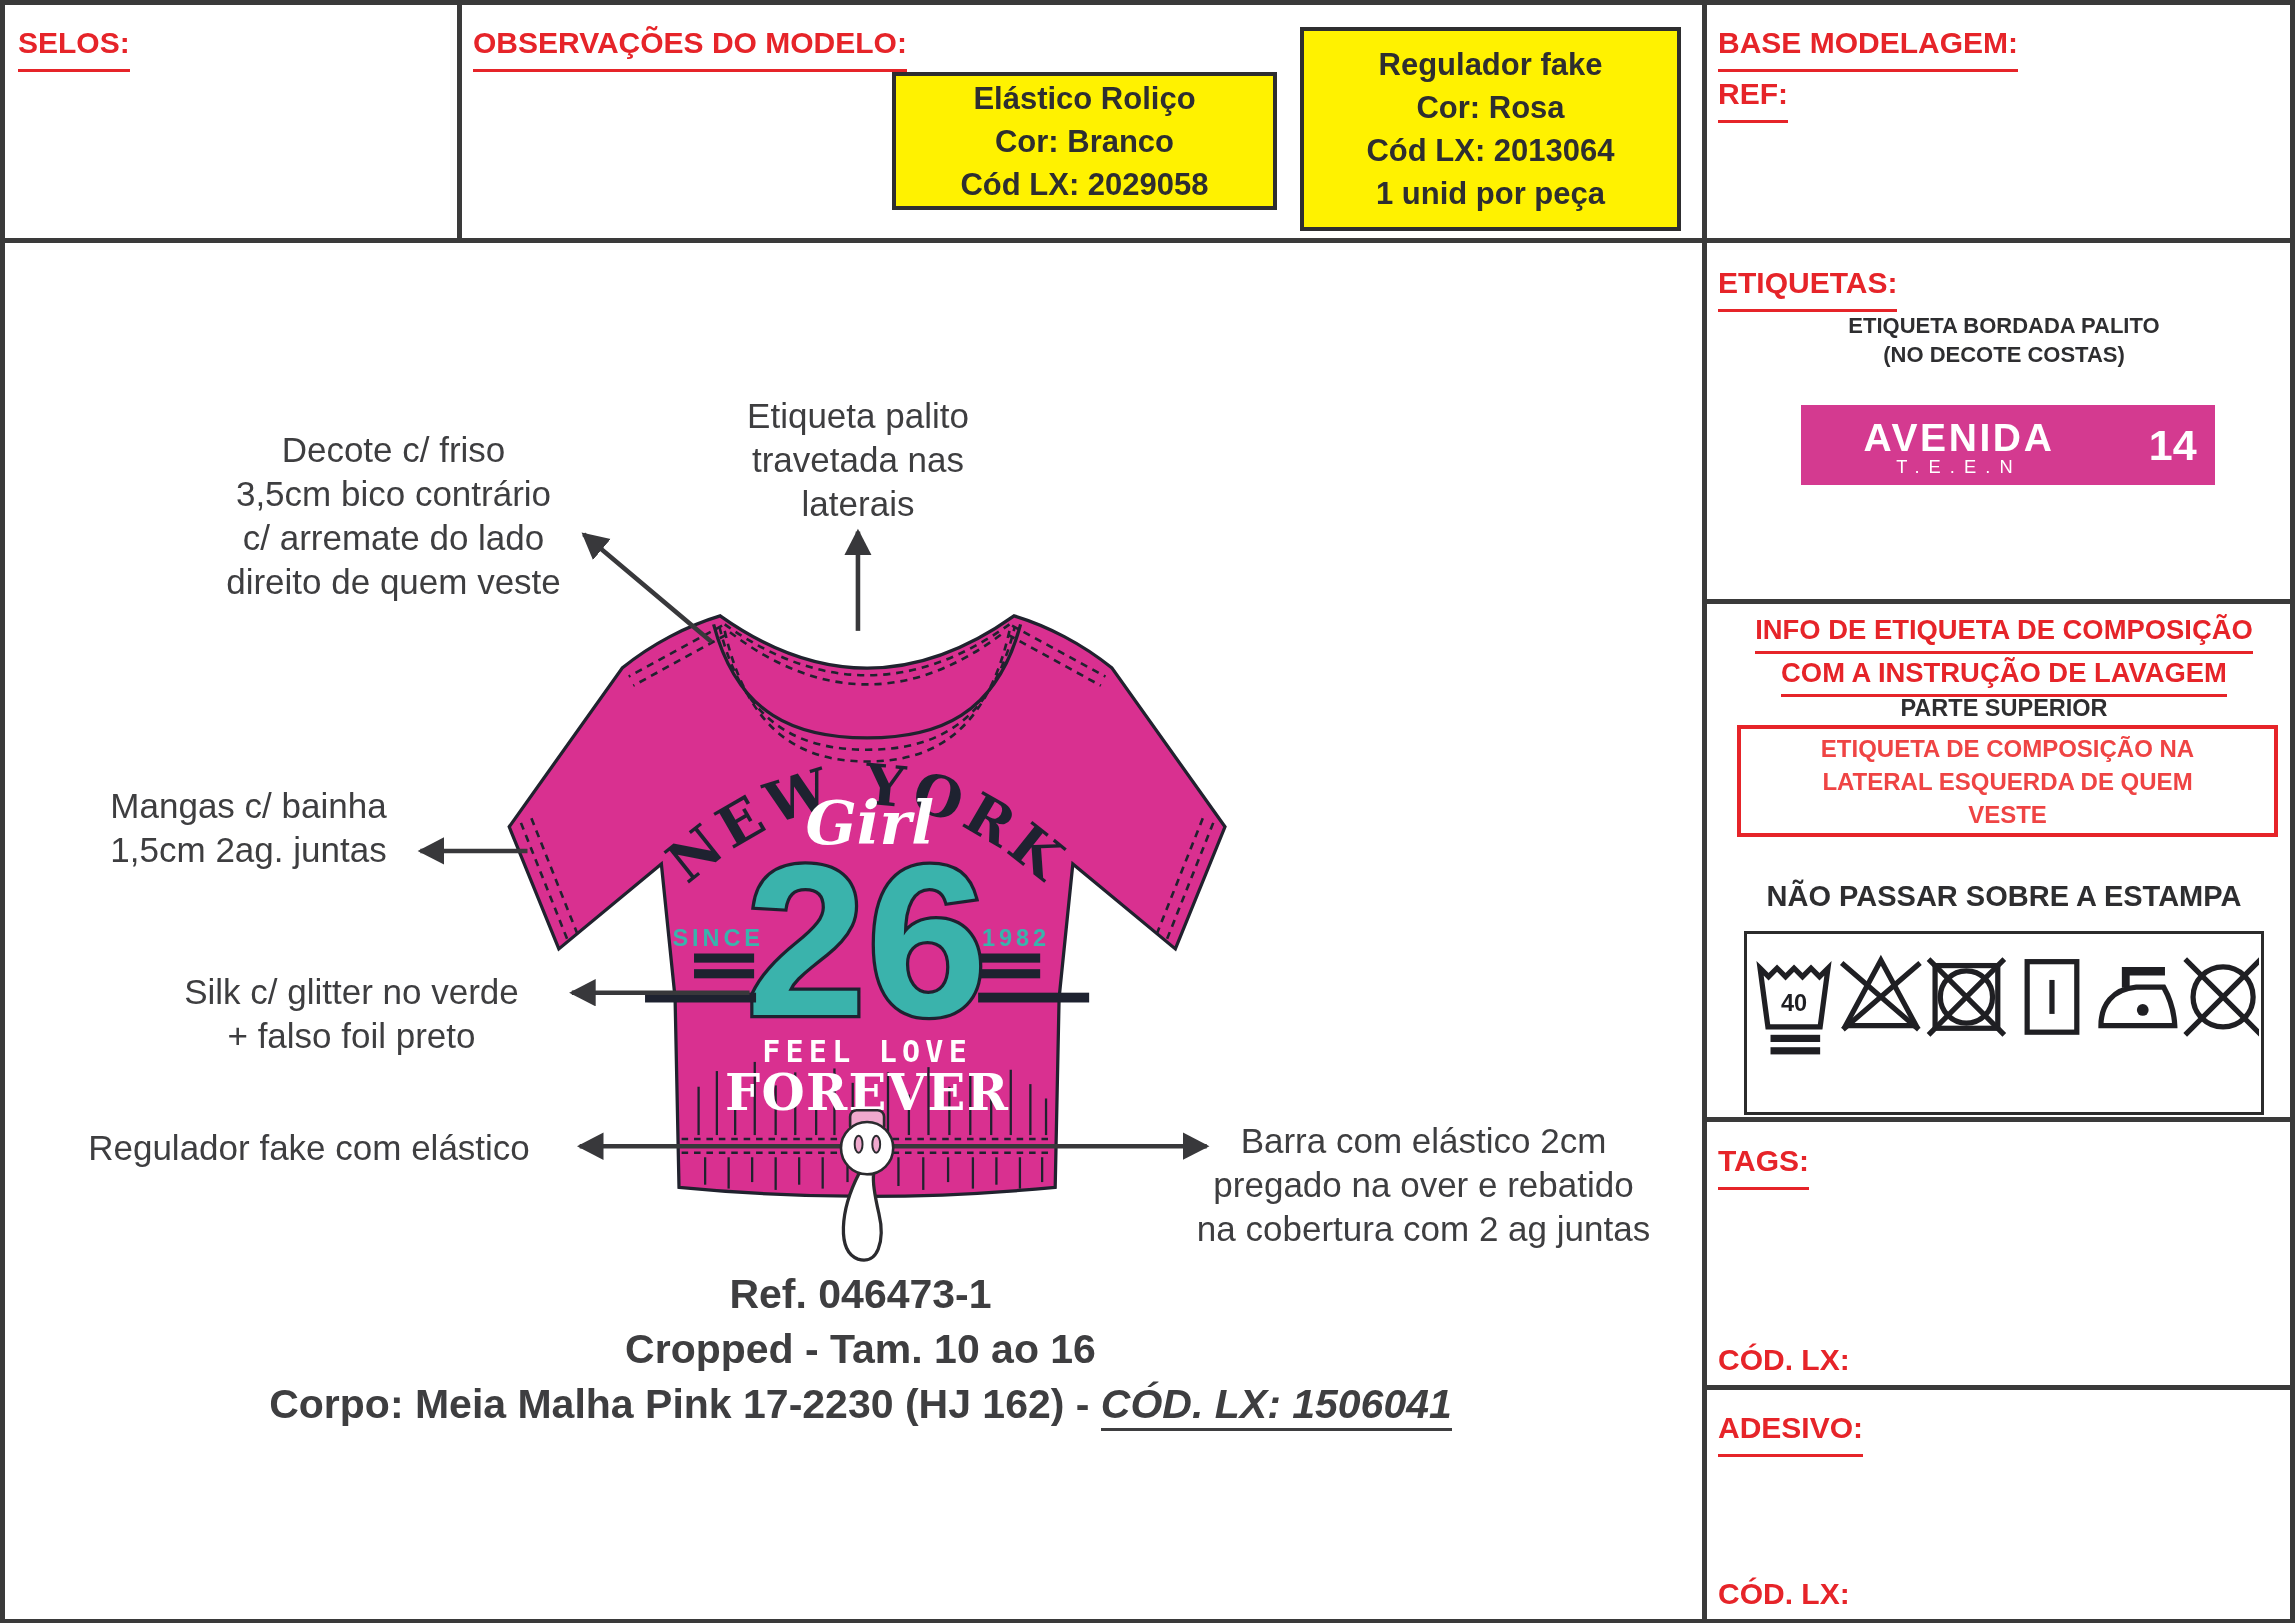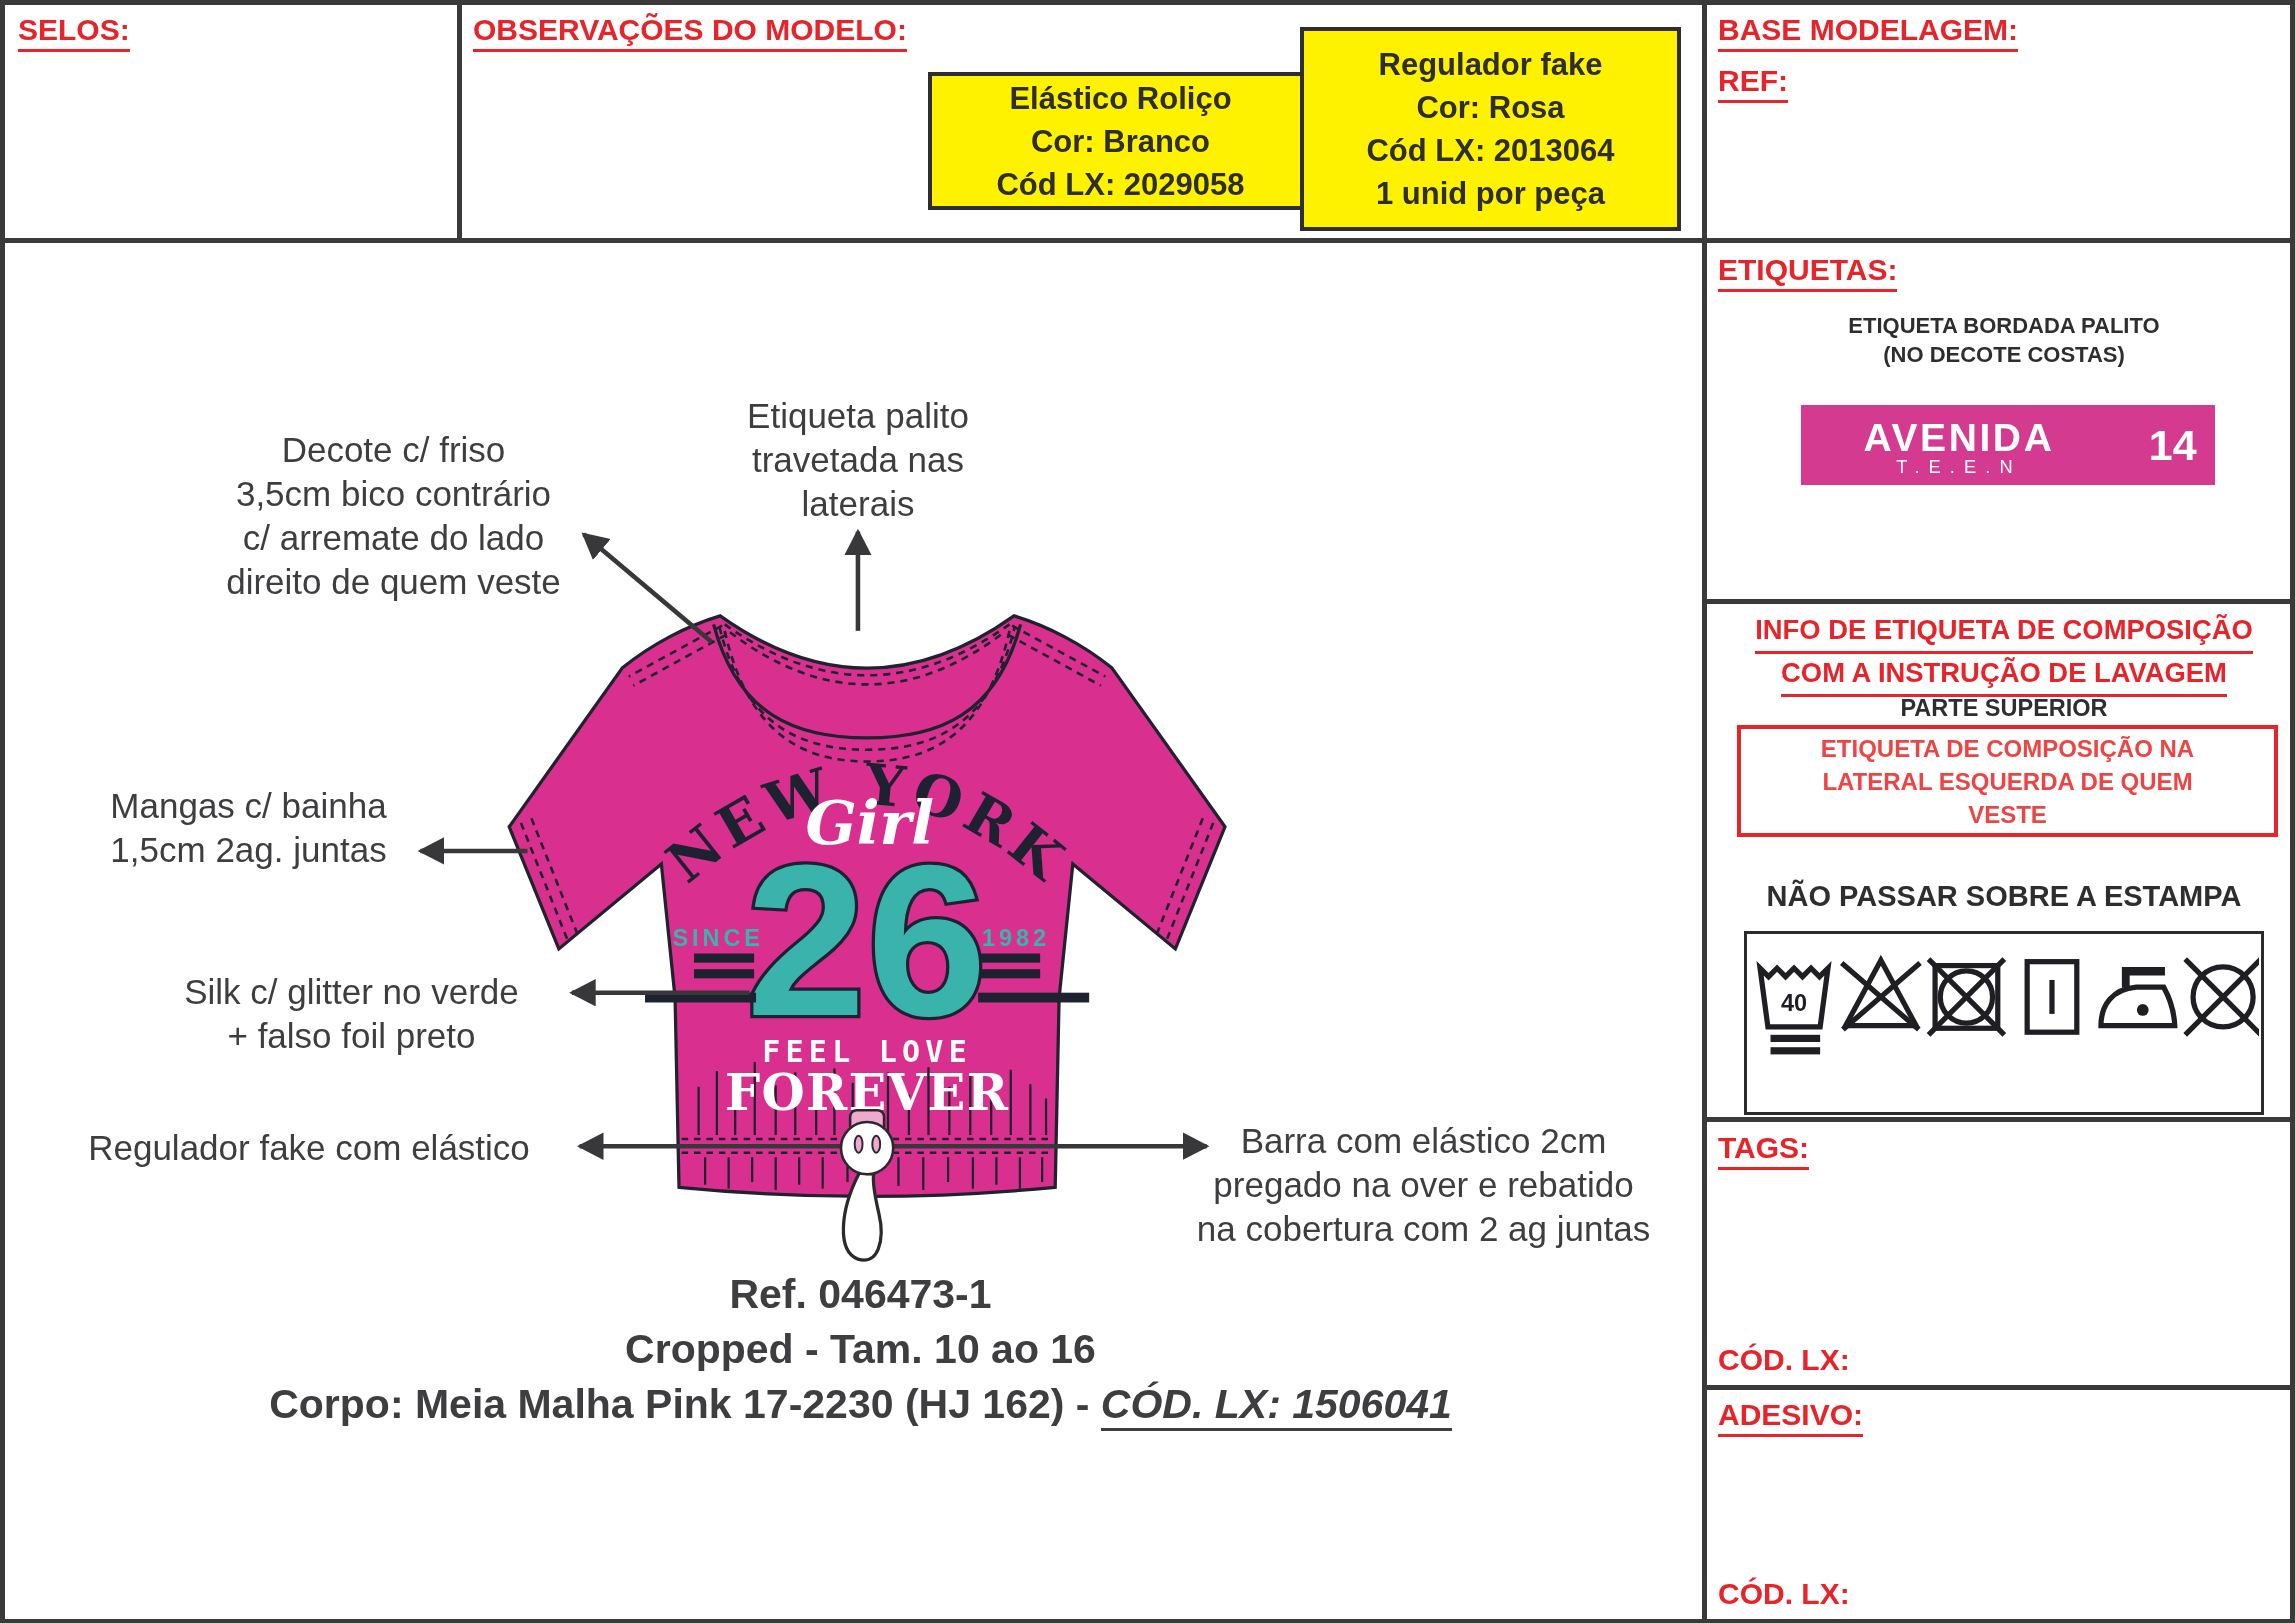--- a/index.html
+++ b/index.html
@@ -1,20 +1,20 @@
 <!DOCTYPE html>
 <html style="font-size:10.5px"><head>
 <meta charset="utf-8">
 <style>
   html,body{margin:0;padding:0;background:#fff;}
   body{width:2295px;height:1624px;position:relative;font-family:"Liberation Sans",sans-serif;}
   #sheet{position:absolute;left:0;top:0;width:2295px;height:1624px;border:5.2px solid #3a3a3a;box-sizing:border-box;background:#fff;overflow:hidden;}
   .gl{position:absolute;background:#3a3a3a;}
   .rh{position:absolute;color:#E62429;font-weight:bold;font-size:30px;white-space:nowrap;}
-  .rh .u{display:inline-block;border-bottom:3.3px solid #E62429;padding-bottom:2px;}
+  .rh .u{display:inline-block;border-bottom:3.3px solid #E62429;padding-bottom:9px;margin-top:13px;}
   .note{position:absolute;background:#FFF200;border:4.6px solid #2e2e30;box-sizing:border-box;display:flex;flex-direction:column;justify-content:center;text-align:center;font-weight:bold;color:#2e2e30;font-size:31px;line-height:43px;}
   .blkc{position:absolute;color:#2e2e30;font-weight:bold;text-align:center;}
   .redc{position:absolute;color:#E62429;font-weight:bold;text-align:center;}
   .ann{position:absolute;color:#3E3E40;font-size:35px;line-height:44px;text-align:center;}
   .ann span{display:block;}
   .ft{position:absolute;left:13px;width:1685px;text-align:center;color:#3E3E40;font-weight:bold;font-size:41px;white-space:nowrap;}
   .ft .cod{font-style:italic;border-bottom:3.9px solid #3E3E40;padding-bottom:1.3px;}
   #brandlabel{position:absolute;left:1796px;top:384px;width:414px;height:80px;background:#D43A90;margin-top:16px;}
   #brandlabel .bn{position:absolute;left:0;right:98px;top:10.5px;text-align:center;color:#fff;font-weight:bold;font-size:39px;letter-spacing:2.6px;}
   #brandlabel .bs{position:absolute;left:0;right:98px;top:51px;text-align:center;color:#fff;font-size:18.3px;letter-spacing:9.1px;}
@@ -35,21 +35,21 @@
   <div class="gl" style="left:0;top:233px;width:2295px;height:4.6px;"></div>
   <div class="gl" style="left:1697px;top:594px;width:598px;height:4.6px;"></div>
   <div class="gl" style="left:1697px;top:1112px;width:598px;height:4.6px;"></div>
   <div class="gl" style="left:1697px;top:1380px;width:598px;height:4.6px;"></div>
 
   <div class="rh" style="left:13px;top:7.8px;"><span class="u">SELOS:</span></div>
   <div class="rh" style="left:468px;top:7.8px;"><span class="u">OBSERVAÇÕES DO MODELO:</span></div>
   <div class="rh" style="left:1713px;top:7.8px;"><span class="u">BASE MODELAGEM:</span></div>
   <div class="rh" style="left:1713px;top:59px;text-align:right;"><span class="u">REF:</span></div>
 
-  <div class="note" style="left:887px;top:67px;width:385px;height:138px;margin-left:36px;">
+  <div class="note" style="left:887px;top:67px;width:385px;height:138px;">
     <span>Elástico Roliço</span>
     <span>Cor: Branco</span>
     <span>Cód LX: 2029058</span>
   </div>
   <div class="note" style="left:1295px;top:22px;width:381px;height:204px;">
     <span>Regulador fake</span>
     <span>Cor: Rosa</span>
     <span>Cód LX: 2013064</span>
     <span>1 unid por peça</span>
   </div>

